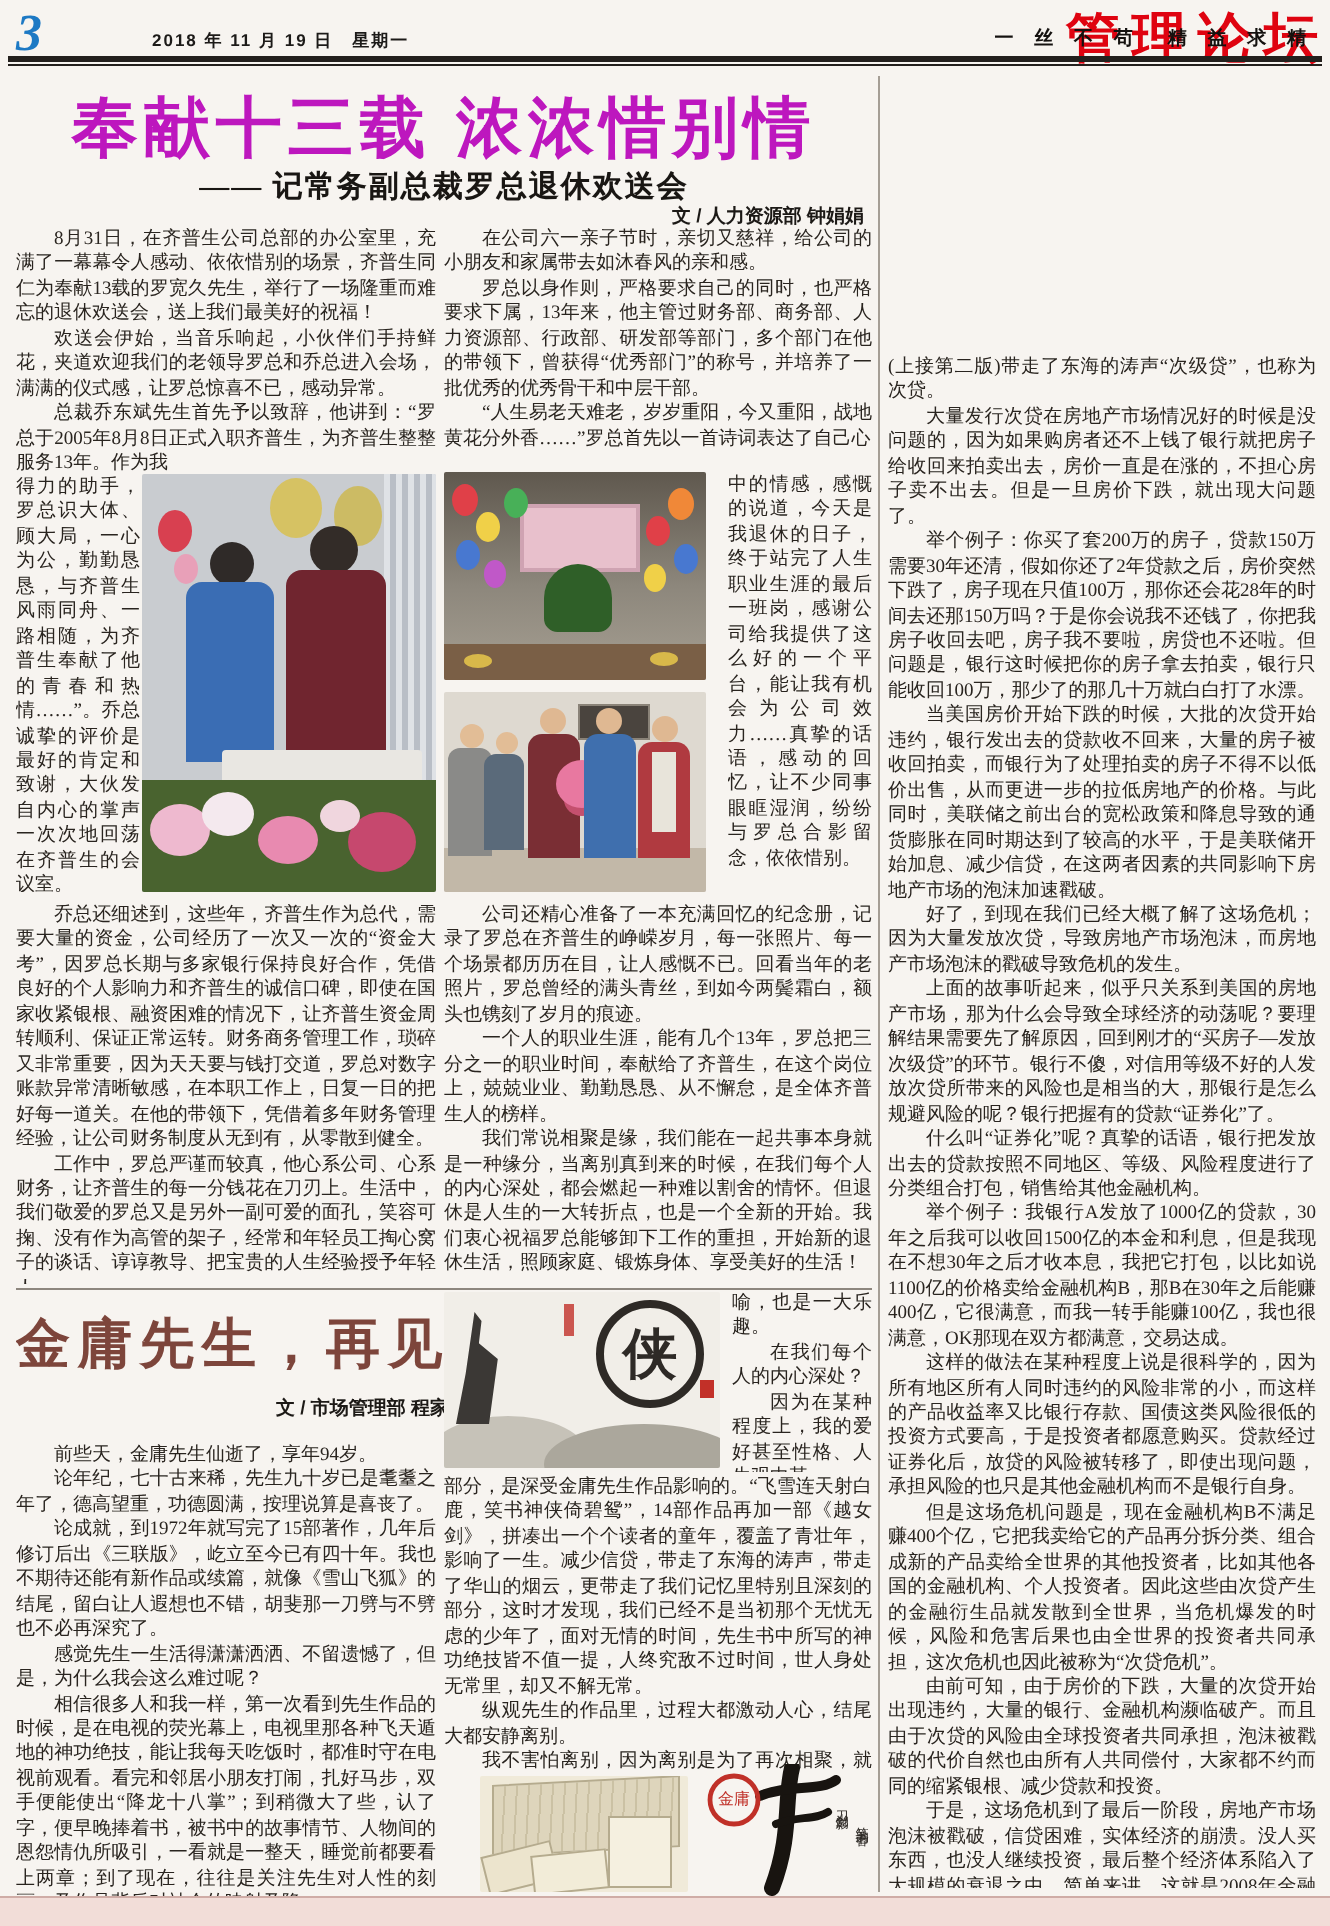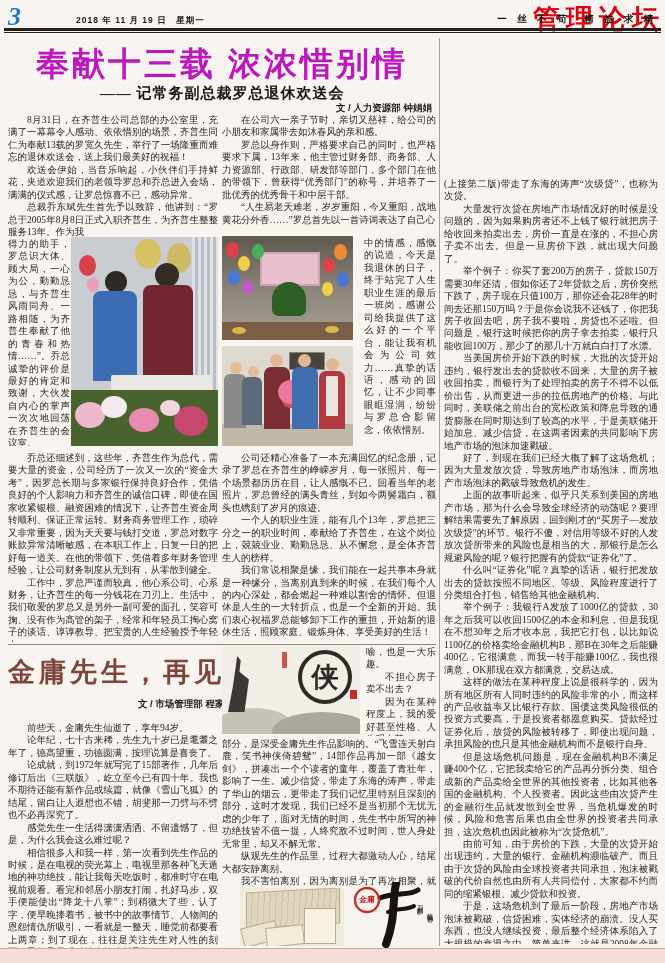--- a/index.html
+++ b/index.html
@@ -173,21 +173,21 @@
     <div class="ph" style="left:6px;top:10px;width:22px;height:56px;background:#3b3835;clip-path:polygon(42% 0,58% 8%,52% 28%,95% 42%,75% 100%,0 100%,22% 55%);"></div>
     <div class="inkCircle" style="left:76px;top:4px;">
       <span class="inkChar">侠</span>
     </div>
     <div class="ph" style="left:128px;top:44px;width:7px;height:9px;background:#c23028;"></div>
     <div class="ph" style="left:60px;top:6px;width:5px;height:16px;background:#c23028;opacity:.8;"></div>
   </div>
 
   <div class="blk t" style="left:366px;top:646px;width:70px;height:90px;">
     <p class="noind">喻，也是一大乐趣。</p>
-    <p class="ind">不担心房子卖不出去？</p>
+    <p class="ind">在我们每个人的内心深处？</p>
     <p class="ind">因为在某种程度上，我的爱好甚至性格、人生观中某一</p>
   </div>
 
   <div class="blk t" style="left:222px;top:738px;width:214px;height:148px;">
     <p class="noind">部分，是深受金庸先生作品影响的。“飞雪连天射白鹿，笑书神侠倚碧鸳”，14部作品再加一部《越女剑》，拼凑出一个个读者的童年，覆盖了青壮年，影响了一生。减少信贷，带走了东海的涛声，带走了华山的烟云，更带走了我们记忆里特别且深刻的部分，这时才发现，我们已经不是当初那个无忧无虑的少年了，面对无情的时间，先生书中所写的神功绝技皆不值一提，人终究敌不过时间，世人身处无常里，却又不解无常。</p>
     <p class="ind">纵观先生的作品里，过程大都激动人心，结尾大都安静离别。</p>
     <p class="ind">我不害怕离别，因为离别是为了再次相聚，就如先生借程英之口说道：“你瞧这些白云聚了又散,散了又聚,人生离合,亦复如斯。”</p>
 
   </div>
 
@@ -198,21 +198,21 @@
     <div class="ph" style="right:8px;bottom:2px;width:30px;height:34px;background:#f5f0e0;border:1px solid #b5ab8e;"></div>
   </div>
 
   <div class="photo" style="left:352px;top:882px;width:84px;height:66px;background:transparent;">
     <svg width="84" height="66" viewBox="0 0 84 66">
       <path d="M44 2 C40 18 44 36 34 62" stroke="#181410" stroke-width="8" fill="none" stroke-linecap="round"></path>
       <path d="M28 16 C42 10 58 14 66 8" stroke="#181410" stroke-width="5" fill="none" stroke-linecap="round"></path>
       <path d="M36 30 C46 26 56 28 62 24" stroke="#181410" stroke-width="4" fill="none" stroke-linecap="round"></path>
       <circle cx="15" cy="18" r="12" stroke="#c03028" stroke-width="2.4" fill="none"></circle>
     </svg>
-    <div class="ph" style="left:4px;top:12px;width:22px;text-align:center;color:#c03028;font-size:8px;font-weight:bold;">金庸</div>
+    <div class="ph" style="left:4px;top:12px;width:22px;text-align:center;color:#c03028;font-size:8px;font-weight:normal;">金庸</div>
     <div class="ph vtext" style="right:12px;top:18px;">刀光剑影</div>
     <div class="ph vtext" style="right:2px;top:26px;">笔韵书香</div>
   </div>
 
 
   <div class="blk t" style="left:444px;top:178px;width:214px;height:766px;">
     <p class="noind">(上接第二版)带走了东海的涛声“次级贷”，也称为次贷。</p>
     <p class="ind">大量发行次贷在房地产市场情况好的时候是没问题的，因为如果购房者还不上钱了银行就把房子给收回来拍卖出去，房价一直是在涨的，不担心房子卖不出去。但是一旦房价下跌，就出现大问题了。</p>
     <p class="ind">举个例子：你买了套200万的房子，贷款150万需要30年还清，假如你还了2年贷款之后，房价突然下跌了，房子现在只值100万，那你还会花28年的时间去还那150万吗？于是你会说我不还钱了，你把我房子收回去吧，房子我不要啦，房贷也不还啦。但问题是，银行这时候把你的房子拿去拍卖，银行只能收回100万，那少了的那几十万就白白打了水漂。</p>
     <p class="ind">当美国房价开始下跌的时候，大批的次贷开始违约，银行发出去的贷款收不回来，大量的房子被收回拍卖，而银行为了处理拍卖的房子不得不以低价出售，从而更进一步的拉低房地产的价格。与此同时，美联储之前出台的宽松政策和降息导致的通货膨胀在同时期达到了较高的水平，于是美联储开始加息、减少信贷，在这两者因素的共同影响下房地产市场的泡沫加速戳破。</p>

